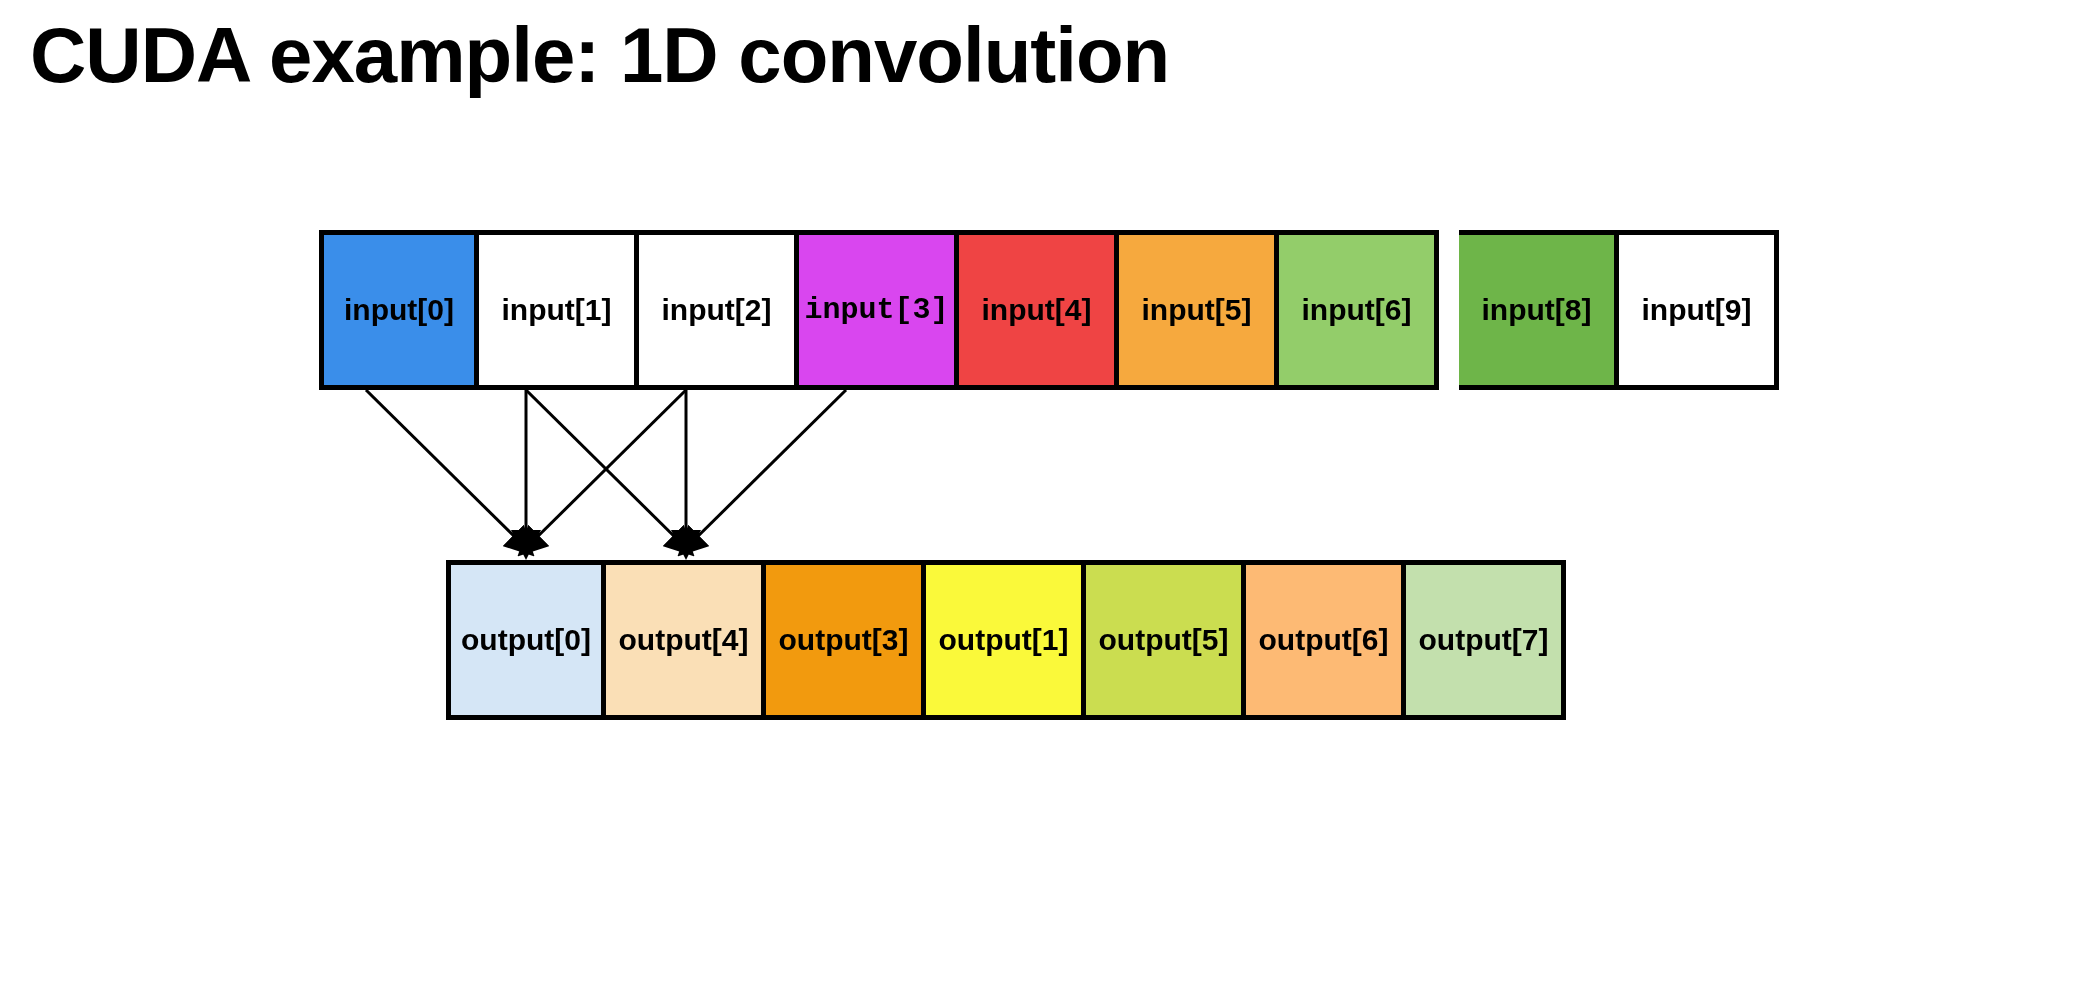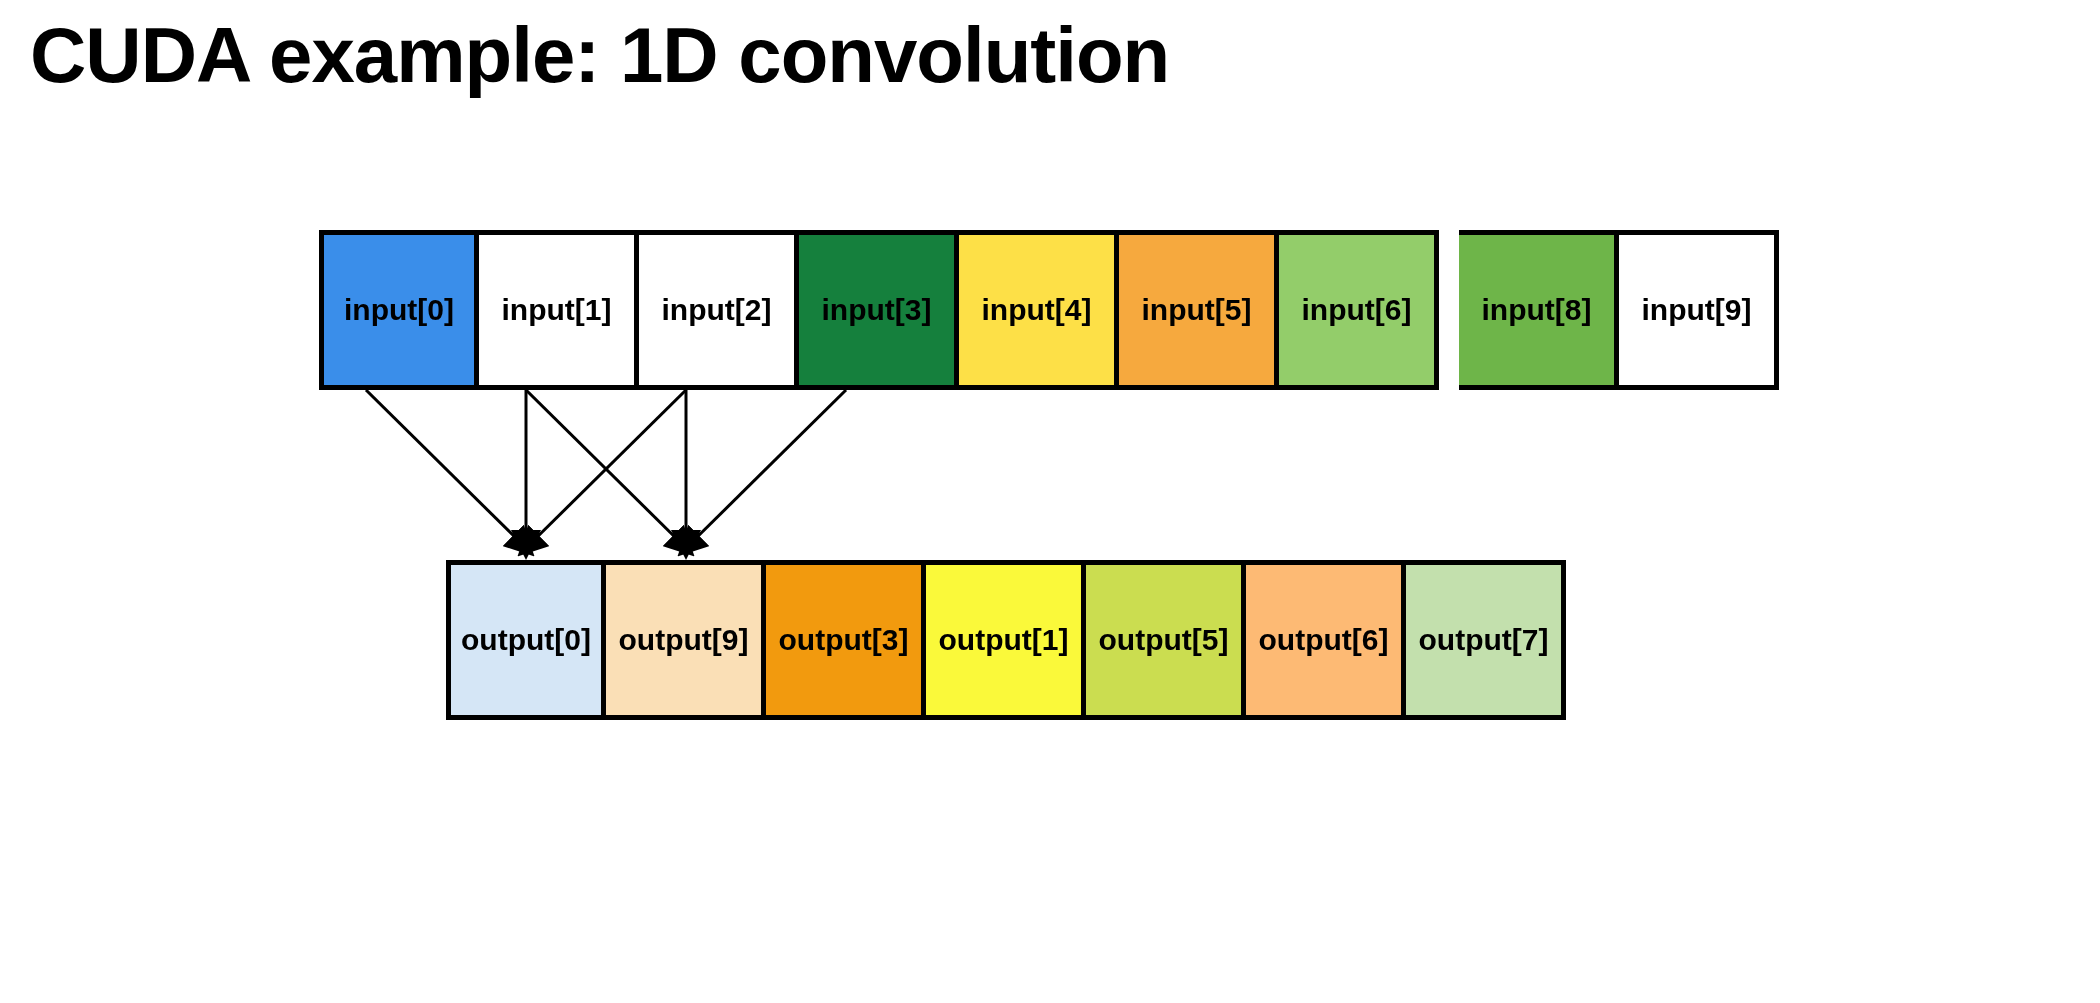--- a/index.html
+++ b/index.html
@@ -71,22 +71,22 @@
 </head>
 <body>
 
 <div class="slide">
   <div class="title">CUDA example: 1D convolution</div>
 
   <div class="row input-row" id="input-row">
       <div class="cell" style="background: rgb(58, 142, 234);">input[0]</div>
       <div class="cell" style="background: rgb(255, 255, 255);">input[1]</div>
       <div class="cell" style="background: rgb(255, 255, 255);">input[2]</div>
-      <div class="cell" style="background: #15803d;">input[3]</div>
-      <div class="cell" style="background: #fde047;">input[4]</div>
+      <div class="cell" style="background: #d946ef; font-family: Liberation Mono, monospace;">input[3]</div>
+      <div class="cell" style="background: #ef4444;">input[4]</div>
       <div class="cell" style="background: rgb(246, 169, 62);">input[5]</div>
       <div class="cell" style="background: rgb(147, 205, 106);">input[6]</div>
       <div class="cell" style="background: rgb(110, 181, 73); margin-left: 20px;">input[8]</div>
       <div class="cell" style="background: rgb(255, 255, 255);">input[9]</div>
     </div>
 
   <svg class="svg-arrows" id="arrows-svg">
     <defs>
       <marker id="arrowhead" markerWidth="10" markerHeight="10" refX="6" refY="5" orient="auto" markerUnits="strokeWidth">
         <path d="M0,0 L10,5 L0,10 z" fill="#000"></path>
@@ -95,21 +95,21 @@
   <line x1="80" y1="0" x2="240" y2="158" stroke="#000" stroke-width="3" marker-end="url(#arrowhead)"></line>
       <line x1="240" y1="0" x2="240" y2="158" stroke="#000" stroke-width="3" marker-end="url(#arrowhead)"></line>
       <line x1="400" y1="0" x2="240" y2="158" stroke="#000" stroke-width="3" marker-end="url(#arrowhead)"></line>
       <line x1="240" y1="0" x2="400" y2="158" stroke="#000" stroke-width="3" marker-end="url(#arrowhead)"></line>
       <line x1="400" y1="0" x2="400" y2="158" stroke="#000" stroke-width="3" marker-end="url(#arrowhead)"></line>
       <line x1="560" y1="0" x2="400" y2="158" stroke="#000" stroke-width="3" marker-end="url(#arrowhead)"></line>
     </svg>
 
   <div class="row output-row" id="output-row">
       <div class="cell" style="background: rgb(213, 230, 246);">output[0]</div>
-      <div class="cell" style="background: rgb(250, 223, 182);">output[9]</div>
+      <div class="cell" style="background: rgb(250, 223, 182);">output[4]</div>
       <div class="cell" style="background: rgb(242, 154, 14);">output[3]</div>
       <div class="cell" style="background: rgb(250, 249, 58);">output[1]</div>
       <div class="cell" style="background: rgb(203, 221, 80);">output[5]</div>
       <div class="cell" style="background: #fdba74;">output[6]</div>
       <div class="cell" style="background: rgb(195, 224, 173);">output[7]</div>
     </div>
 
 </div>
 
 </body></html>

